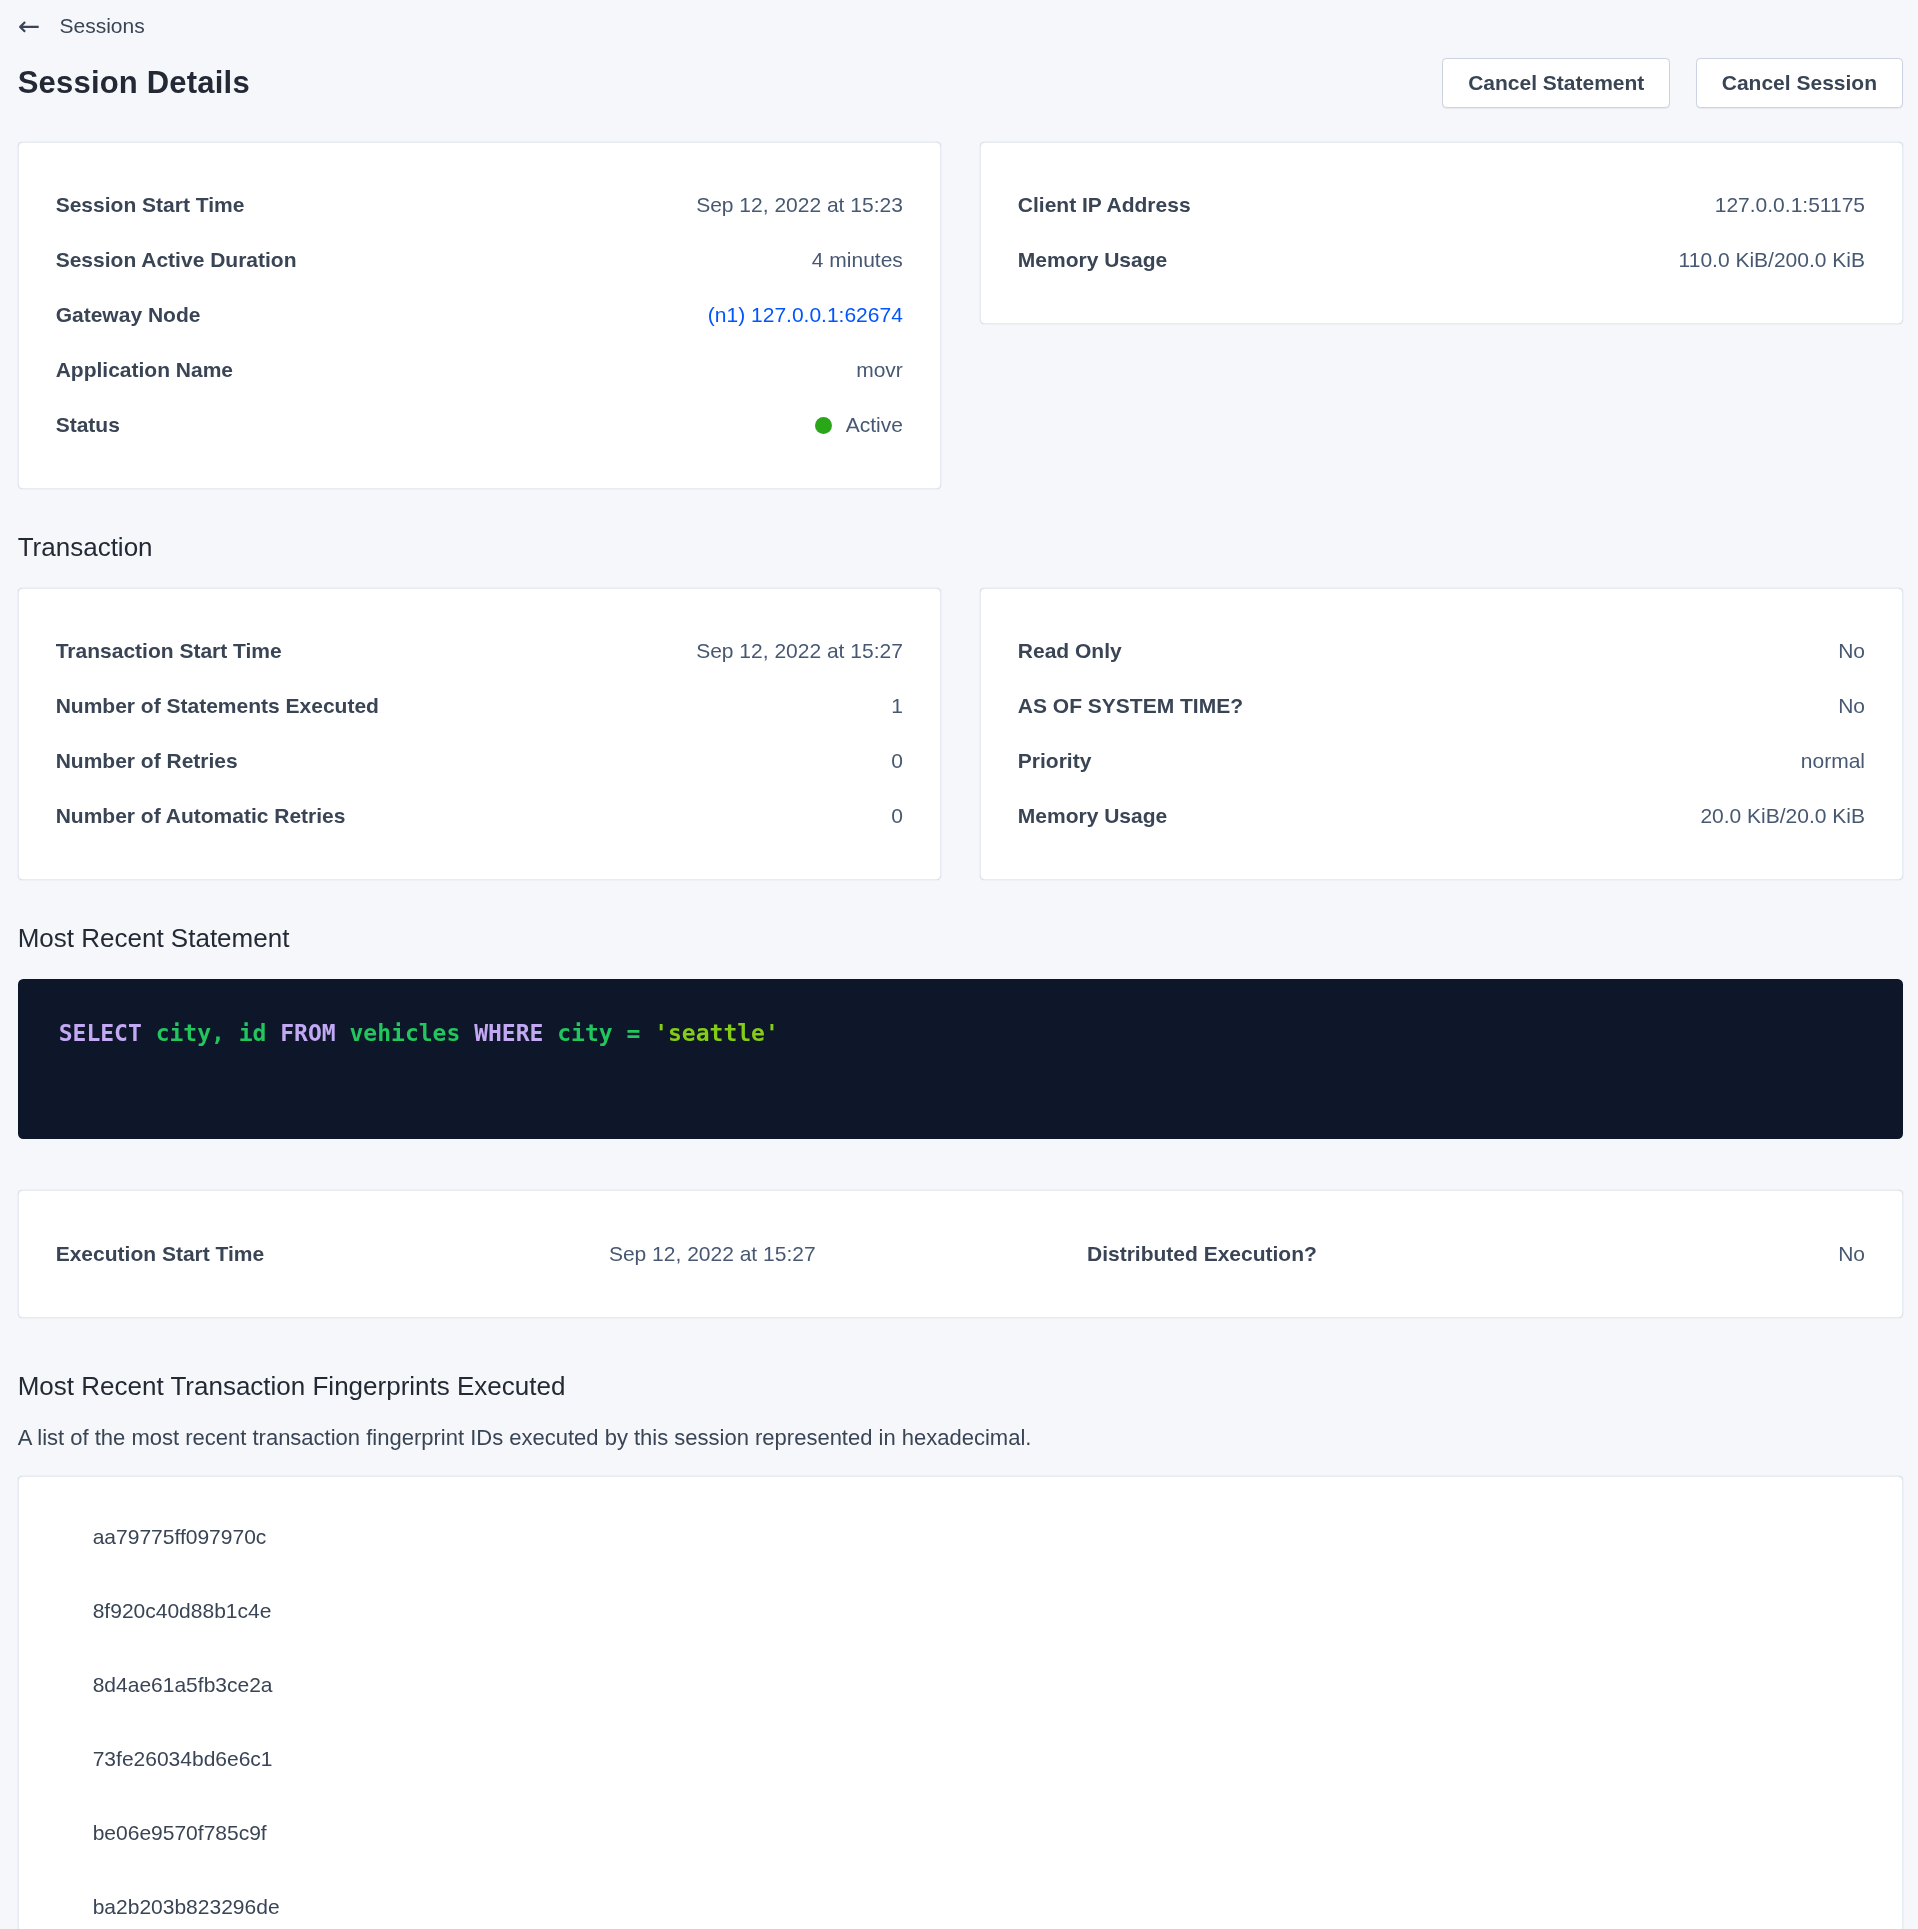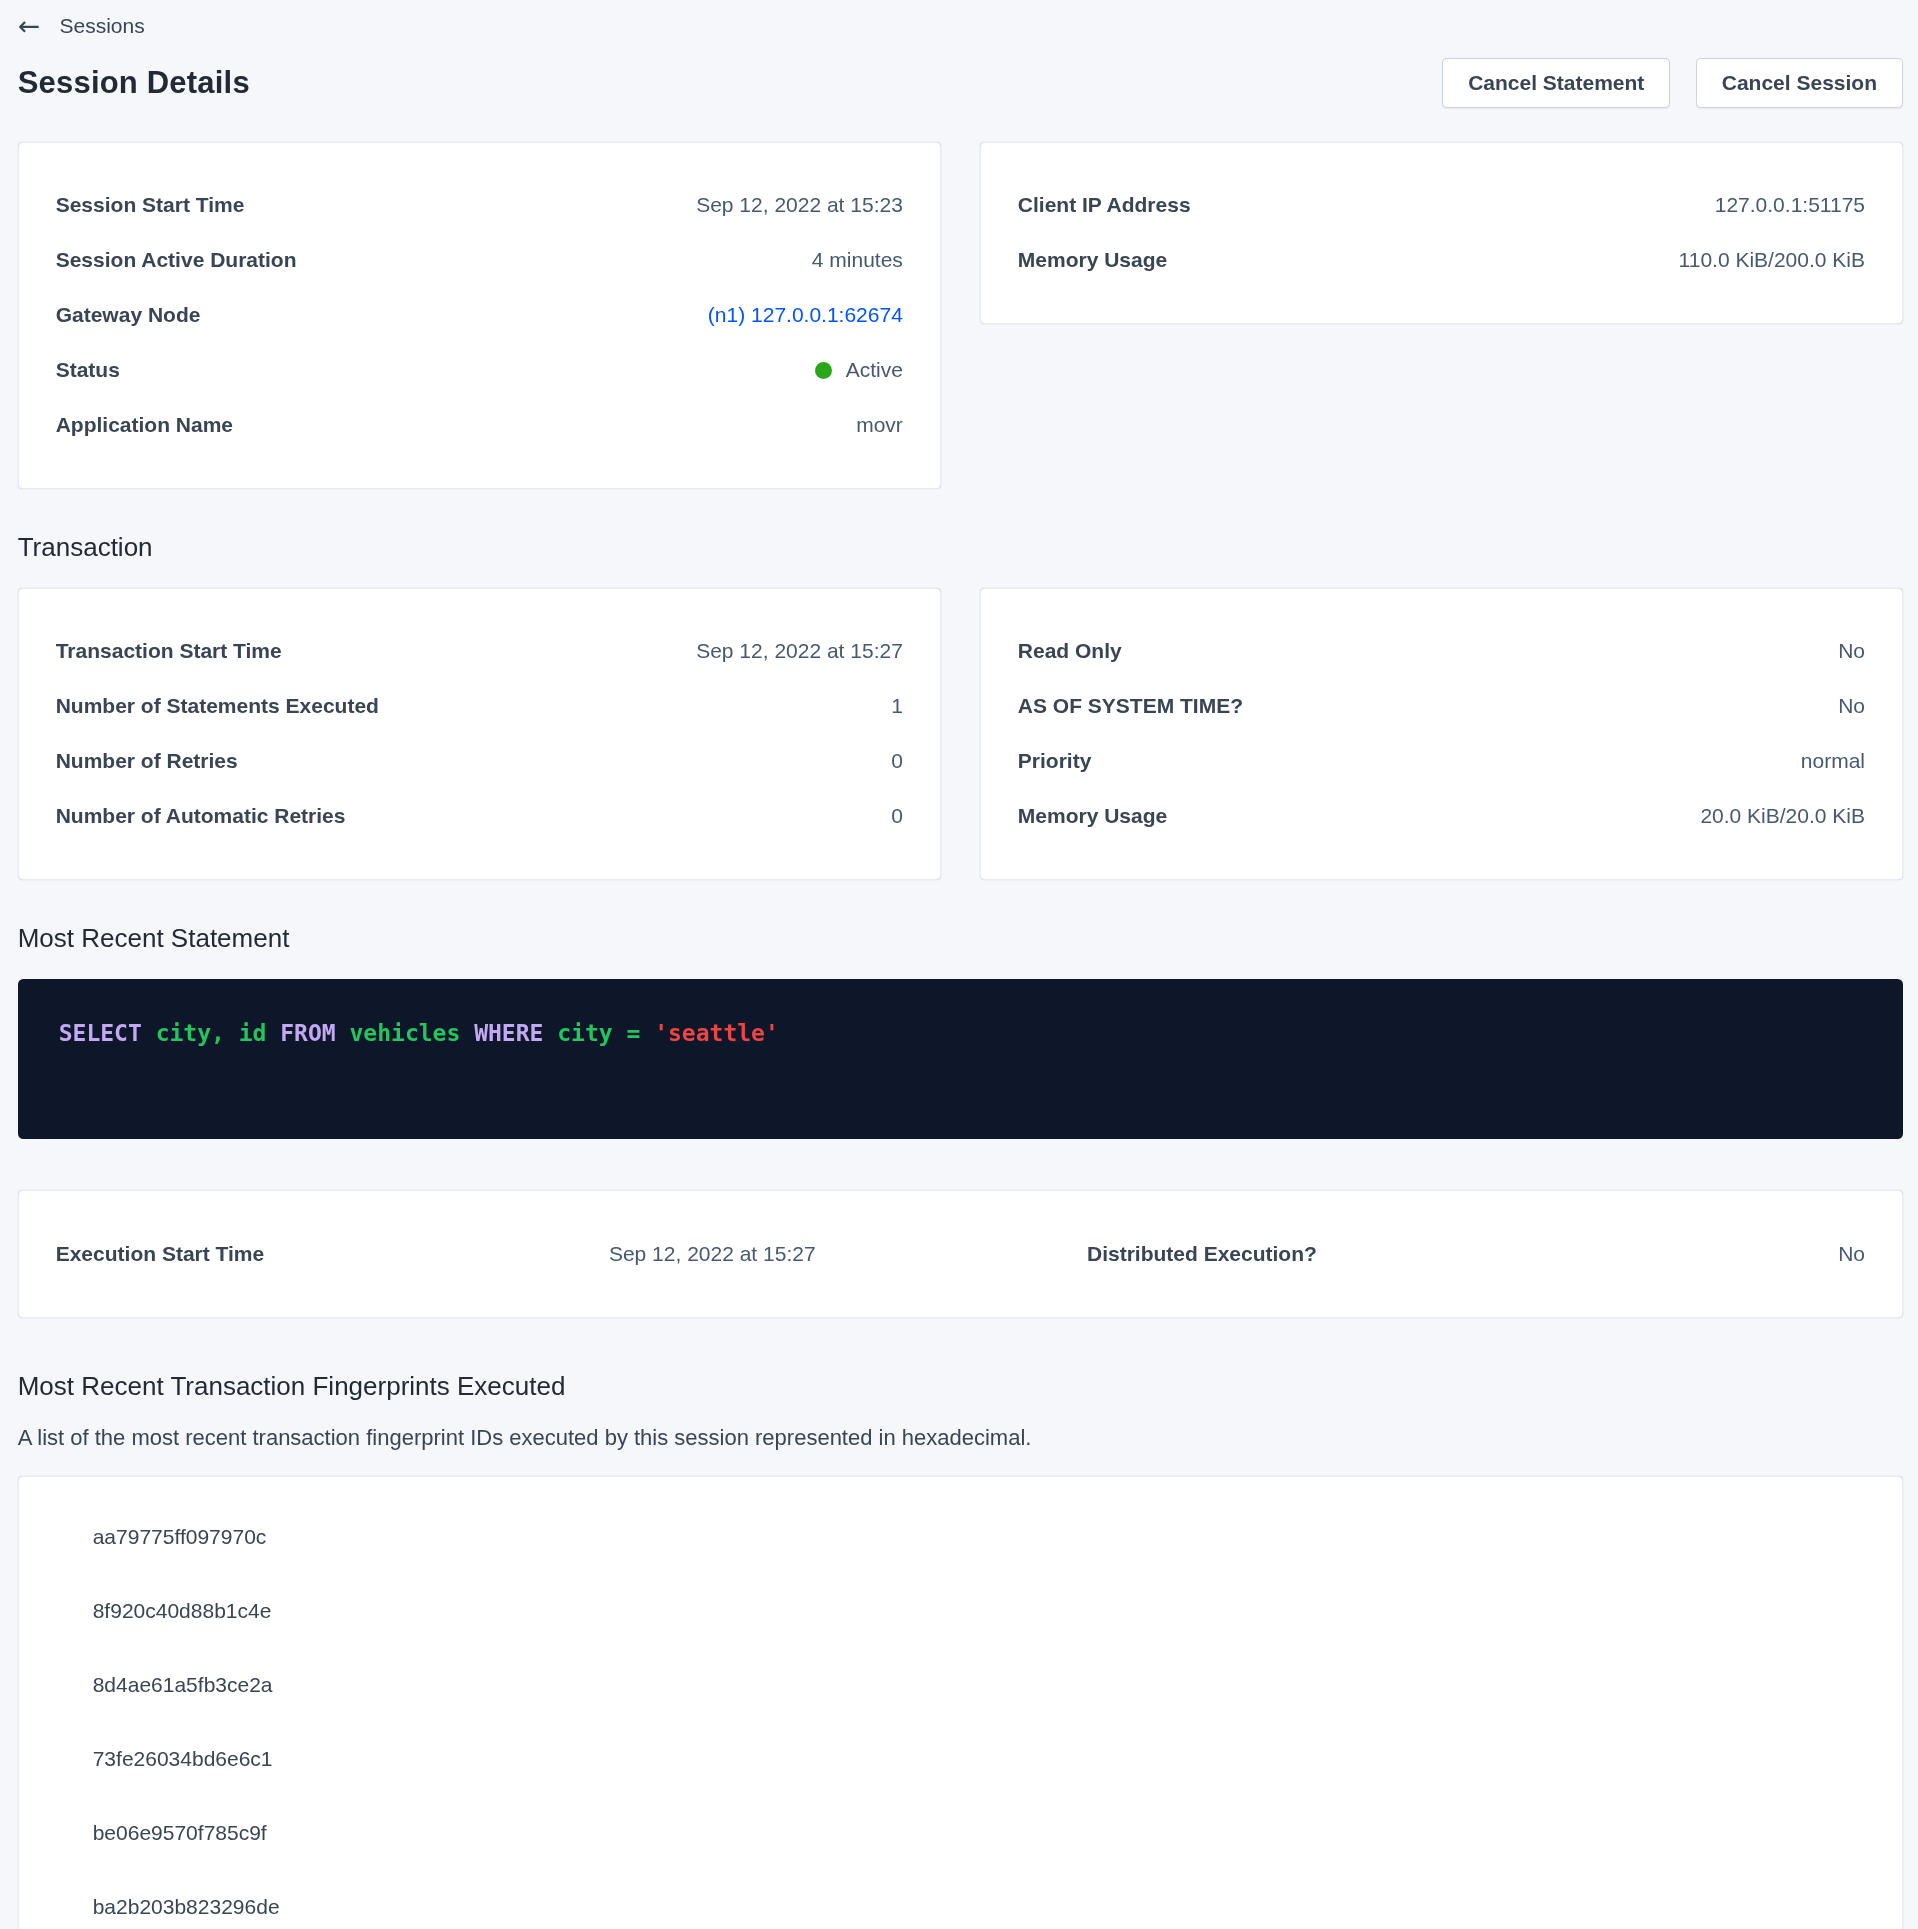--- a/index.html
+++ b/index.html
@@ -49,21 +49,21 @@
   .section-heading { font-size: 26px; font-weight: 400; color: #242a35; margin: 43px 0 25px 0; }
 
   
   .code-block {
     background: #0e1729; border-radius: 5.3px; min-height: 160px;
     padding: 41px 41px; white-space: pre;
     font-family: "DejaVu Sans Mono", monospace; font-size: 23px; font-weight: 700;
   }
   .tok-kw { color: #c3a8f4; }
   .tok-plain { color: #22c55e; margin-top: 40px; }
-  .tok-str { color: #ef4444; }
+  .tok-str { color: #84cc16; }
 
   
   .exec-card { margin-top: 51px; padding: 51px 37px; display: flex; align-items: center; }
   .exec-pair { display: flex; align-items: center; justify-content: space-between; font-size: 21px; }
   .exec-pair.left { width: 42%; }
   .exec-pair.right { flex: 1; padding-left: 15%; }
 
   
   .fp-heading { margin-top: 53px; margin-bottom: 0; }
   .fp-desc { font-size: 22px; color: #394455; margin: 23px 0 25px 0; }
@@ -96,29 +96,29 @@
       </div>
       <div class="kv-row">
         <span class="kv-label">Session Active Duration</span>
         <span class="kv-value">4 minutes</span>
       </div>
       <div class="kv-row">
         <span class="kv-label">Gateway Node</span>
         <span class="kv-value link">(n1) 127.0.0.1:62674</span>
       </div>
       <div class="kv-row">
+        <span class="kv-label">Application Name</span>
+        <span class="kv-value">movr</span>
+      </div>
+      <div class="kv-row">
         <span class="kv-label">Status</span>
         <span class="kv-value status-value">
           <span class="status-dot"></span>
           <span>Active</span>
         </span>
-      </div>
-      <div class="kv-row">
-        <span class="kv-label">Application Name</span>
-        <span class="kv-value">movr</span>
       </div>
     </div>
 
     <div class="card">
       <div class="kv-row">
         <span class="kv-label">Client IP Address</span>
         <span class="kv-value">127.0.0.1:51175</span>
       </div>
       <div class="kv-row">
         <span class="kv-label">Memory Usage</span>

